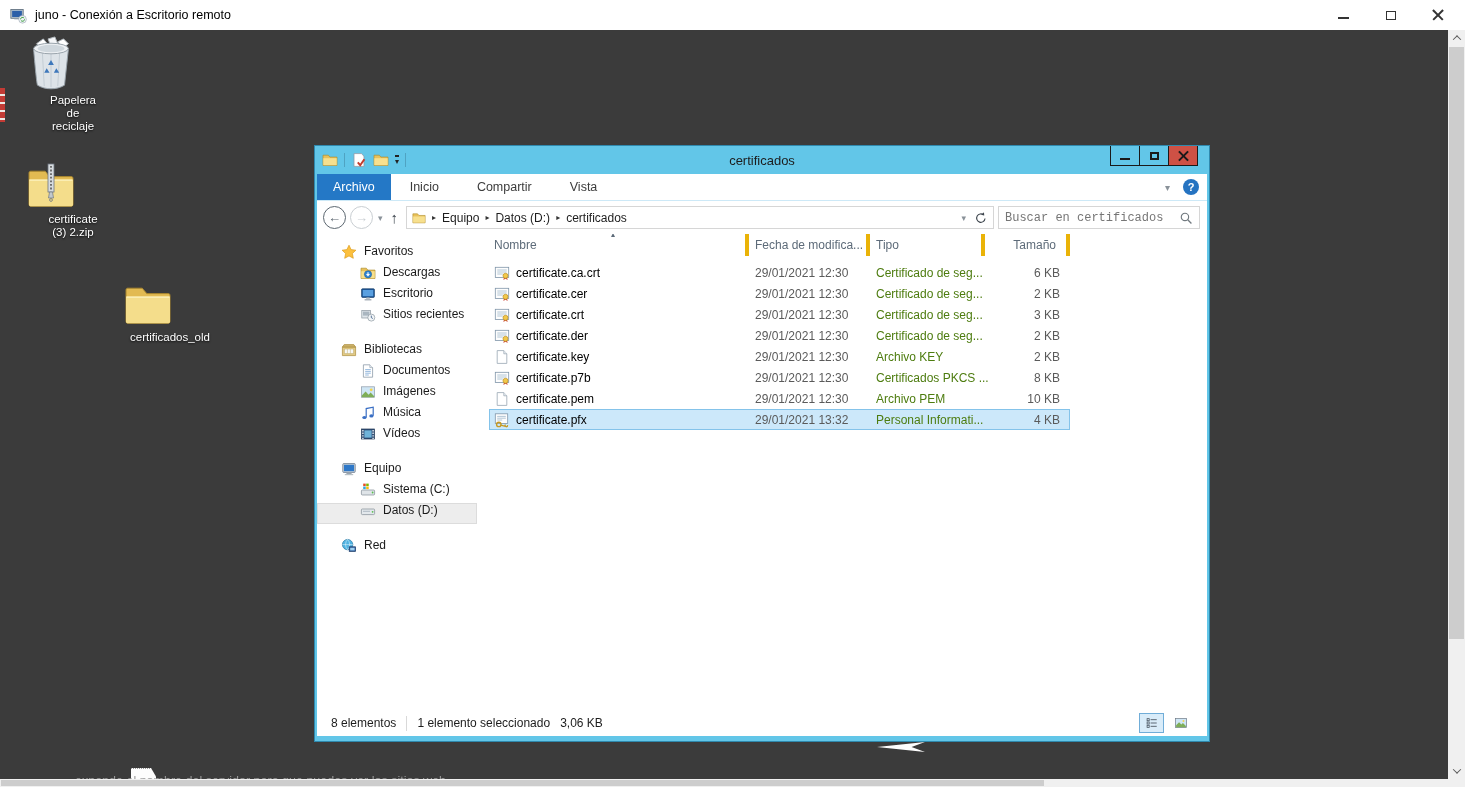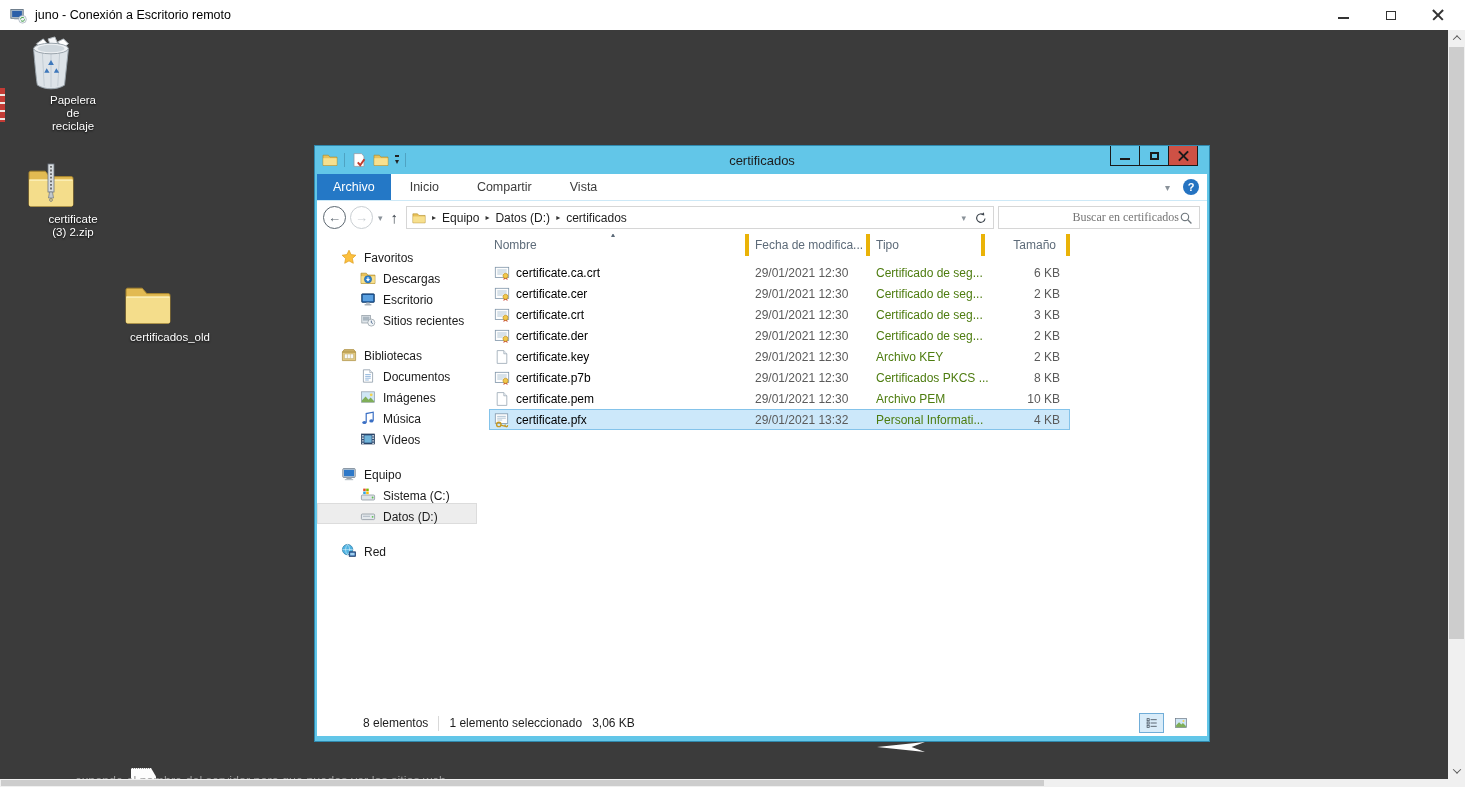--- a/index.html
+++ b/index.html
@@ -81,47 +81,47 @@
   .navbtn.disabled { border-color:#c9ced2; color:#c9ced2; }
   .nav-drop { color:#8a9299; font-size:9px; margin-left:1px; }
   .upbtn { color:#3e464e; font-size:15px; margin:0 4px; }
   .crumbbox { flex:1; height:23px; border:1px solid #d6d6d6; display:flex; align-items:center;
     padding:0 5px; font-size:12px; color:#1d1d1d; }
   .crumb-sep { font-size:8px; color:#333; margin:0 6px; }
   .crumb-right { margin-left:auto; display:flex; align-items:center; gap:8px; }
   .addr-drop { color:#8a9299; font-size:9px; }
   .searchbox { width:202px; height:23px; border:1px solid #d6d6d6; display:flex; align-items:center; padding:0 6px; }
   .searchbox input { border:none; outline:none; flex:1; font-size:12px; color:#222; background:transparent;
-    font-family:Liberation Serif, serif; min-width:0;text-align:right; }
+    font-family:Liberation Mono, monospace; min-width:0; }
   .searchbox input::placeholder { color:#767676; opacity:1; }
 
   .content { flex:1; display:flex; overflow:hidden; }
   .sidebar { width:160px; flex:0 0 160px; padding-top:10px; font-size:12px; color:#1a1a1a; }
-  .sitem { height:21px; display:flex; align-items:flex-end; gap:7px; padding-left:24px; white-space:nowrap; }
+  .sitem { height:21px; display:flex; align-items:flex-start; gap:7px; padding-left:24px; white-space:nowrap; }
   .sitem.lvl1 { padding-left:43px; }
   .sitem.gap { margin-top:14px; }
   .sitem.sel { background:#ededed; box-shadow:inset 0 0 0 1px #dcdcdc; }
 
   .filearea { flex:1; font-size:12px; position:relative; }
   .lheader { height:22px; display:flex; color:#5d6b79; position:relative; }
   .hc { display:flex; align-items:center; border-right:4px solid #eab308; padding-left:6px; }
   .hc.name { width:272px; padding-left:17px; }
   .hc.date { width:121px; }
   .hc.type { width:115px; }
   .hc.size { width:85px; justify-content:flex-end; padding-right:10px; }
   .sort-arrow { position:absolute; left:134px; top:-4px; font-size:8px; color:#5d6b79; }
   .rows { padding-top:6px; }
   .row { height:21px; display:flex; align-items:center; margin-left:12px; width:581px; }
   .cell-name { width:260px; flex:0 0 260px; display:flex; align-items:center; gap:6px; padding-left:5px; color:#000000; }
   .cell-date { width:121px; flex:0 0 121px; padding-left:6px; color:#5a5a5a; }
   .cell-type { width:115px; flex:0 0 115px; padding-left:6px; color:#4d7c0f; white-space:nowrap; }
   .cell-size { width:85px; flex:0 0 85px; text-align:right; padding-right:10px; color:#5a5a5a; }
   .row.selected { background:#cce8fa; box-shadow:inset 0 0 0 1px #84c3ea; }
 
-  .statusbar { height:26px; display:flex; align-items:center; padding:0 14px; font-size:12px; color:#1d1d1d; gap:10px;margin-left:32px; }
+  .statusbar { height:26px; display:flex; align-items:center; padding:0 14px; font-size:12px; color:#1d1d1d; gap:10px; }
   .stdiv { width:1px; height:15px; background:#d9d9d9; }
   .viewbtns { margin-left:auto; display:flex; gap:4px; }
   .vbtn { width:25px; height:20px; display:flex; align-items:center; justify-content:center; border:1px solid transparent; }
   .vbtn.sel { background:#d9ecf9; border-color:#70add8; }
 </style>
 </head>
 <body>
 
 <svg width="0" height="0" style="position:absolute">
 <defs>

